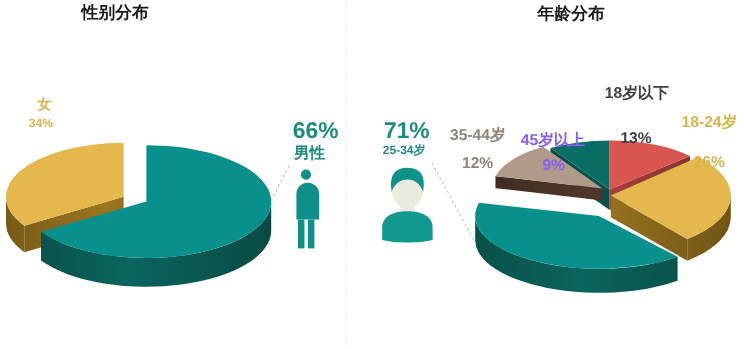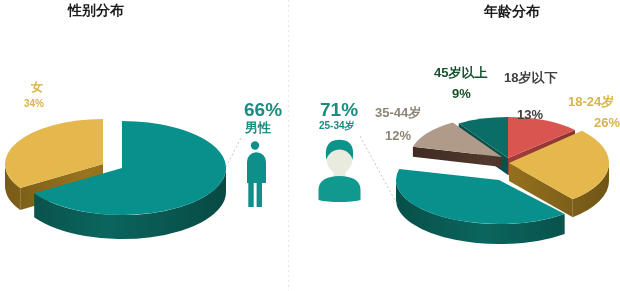--- a/index.html
+++ b/index.html
@@ -4,24 +4,24 @@
 <title>Distribution charts</title>
 <style>
   html,body{margin:0;padding:0;}
   body{width:620px;height:291px;background:#ffffff;overflow:hidden;
        font-family:"Liberation Sans",sans-serif;}
   #stage{position:relative;width:568px;height:291px;background:#fff;}
   svg{position:absolute;left:0;top:0;}
   .ovl{pointer-events:none;}
   .ttl{position:absolute;font-weight:bold;color:#1b1b1b;font-size:14px;line-height:15px;letter-spacing:0px;}
   #t-left{left:68px;top:3px;}
-  #t-right{left:484px;top:4px;text-align:right;}
+  #t-right{left:448px;top:4px;text-align:right;}
   .lbl{position:absolute;font-weight:bold;white-space:nowrap;line-height:1;}
   .f12{font-size:12px;} .f13{font-size:13px;} .f14{font-size:10px;} .f19{font-size:19px;}
-  .yel{color:#D9B44A;} .tea{color:#1C8C80;} .tea2{color:#14532d;}
+  .yel{color:#D9B44A;} .tea{color:#1C8C80;} .tea2{color:#8b5cf6;margin-top:44px;}
   .gry{color:#8E8577;} .red{color:#404040;}
   .divider{position:absolute;left:288px;top:0px;width:1px;height:291px;
     background-image:linear-gradient(to bottom,#e4ebe9 0px,#e4ebe9 2px,rgba(255,255,255,0) 2px,rgba(255,255,255,0) 5px);
     background-size:1px 5px;}
 </style>
 </head>
 <body>
 
 <div id="stage">
   <svg id="art" width="620" height="291" viewBox="0 0 620 291">
@@ -126,14 +126,14 @@
   <div class="lbl cat f13 gry" style="left:375px;top:106px;text-align:right;">35-44岁</div>
   <div class="lbl pct f13 gry" style="left:385px;top:129px;">12%</div>
 
   <div class="lbl cat f13 tea2" style="left:434px;top:66px;">45岁以上</div>
   <div class="lbl pct f13 tea2" style="left:452px;top:87px;">9%</div>
 
   <div class="lbl cat f13 red" style="left:504px;top:71px;">18岁以下</div>
   <div class="lbl pct f13 red" style="left:517px;top:108px;">13%</div>
 
   <div class="lbl cat f13 yel" style="left:568px;top:95px;">18-24岁</div>
-  <div class="lbl pct f13 yel" style="left:578px;top:116px;margin-left:16px;">26%</div>
+  <div class="lbl pct f13 yel" style="left:578px;top:128px;">26%</div>
 </div>
 
 </body></html>

